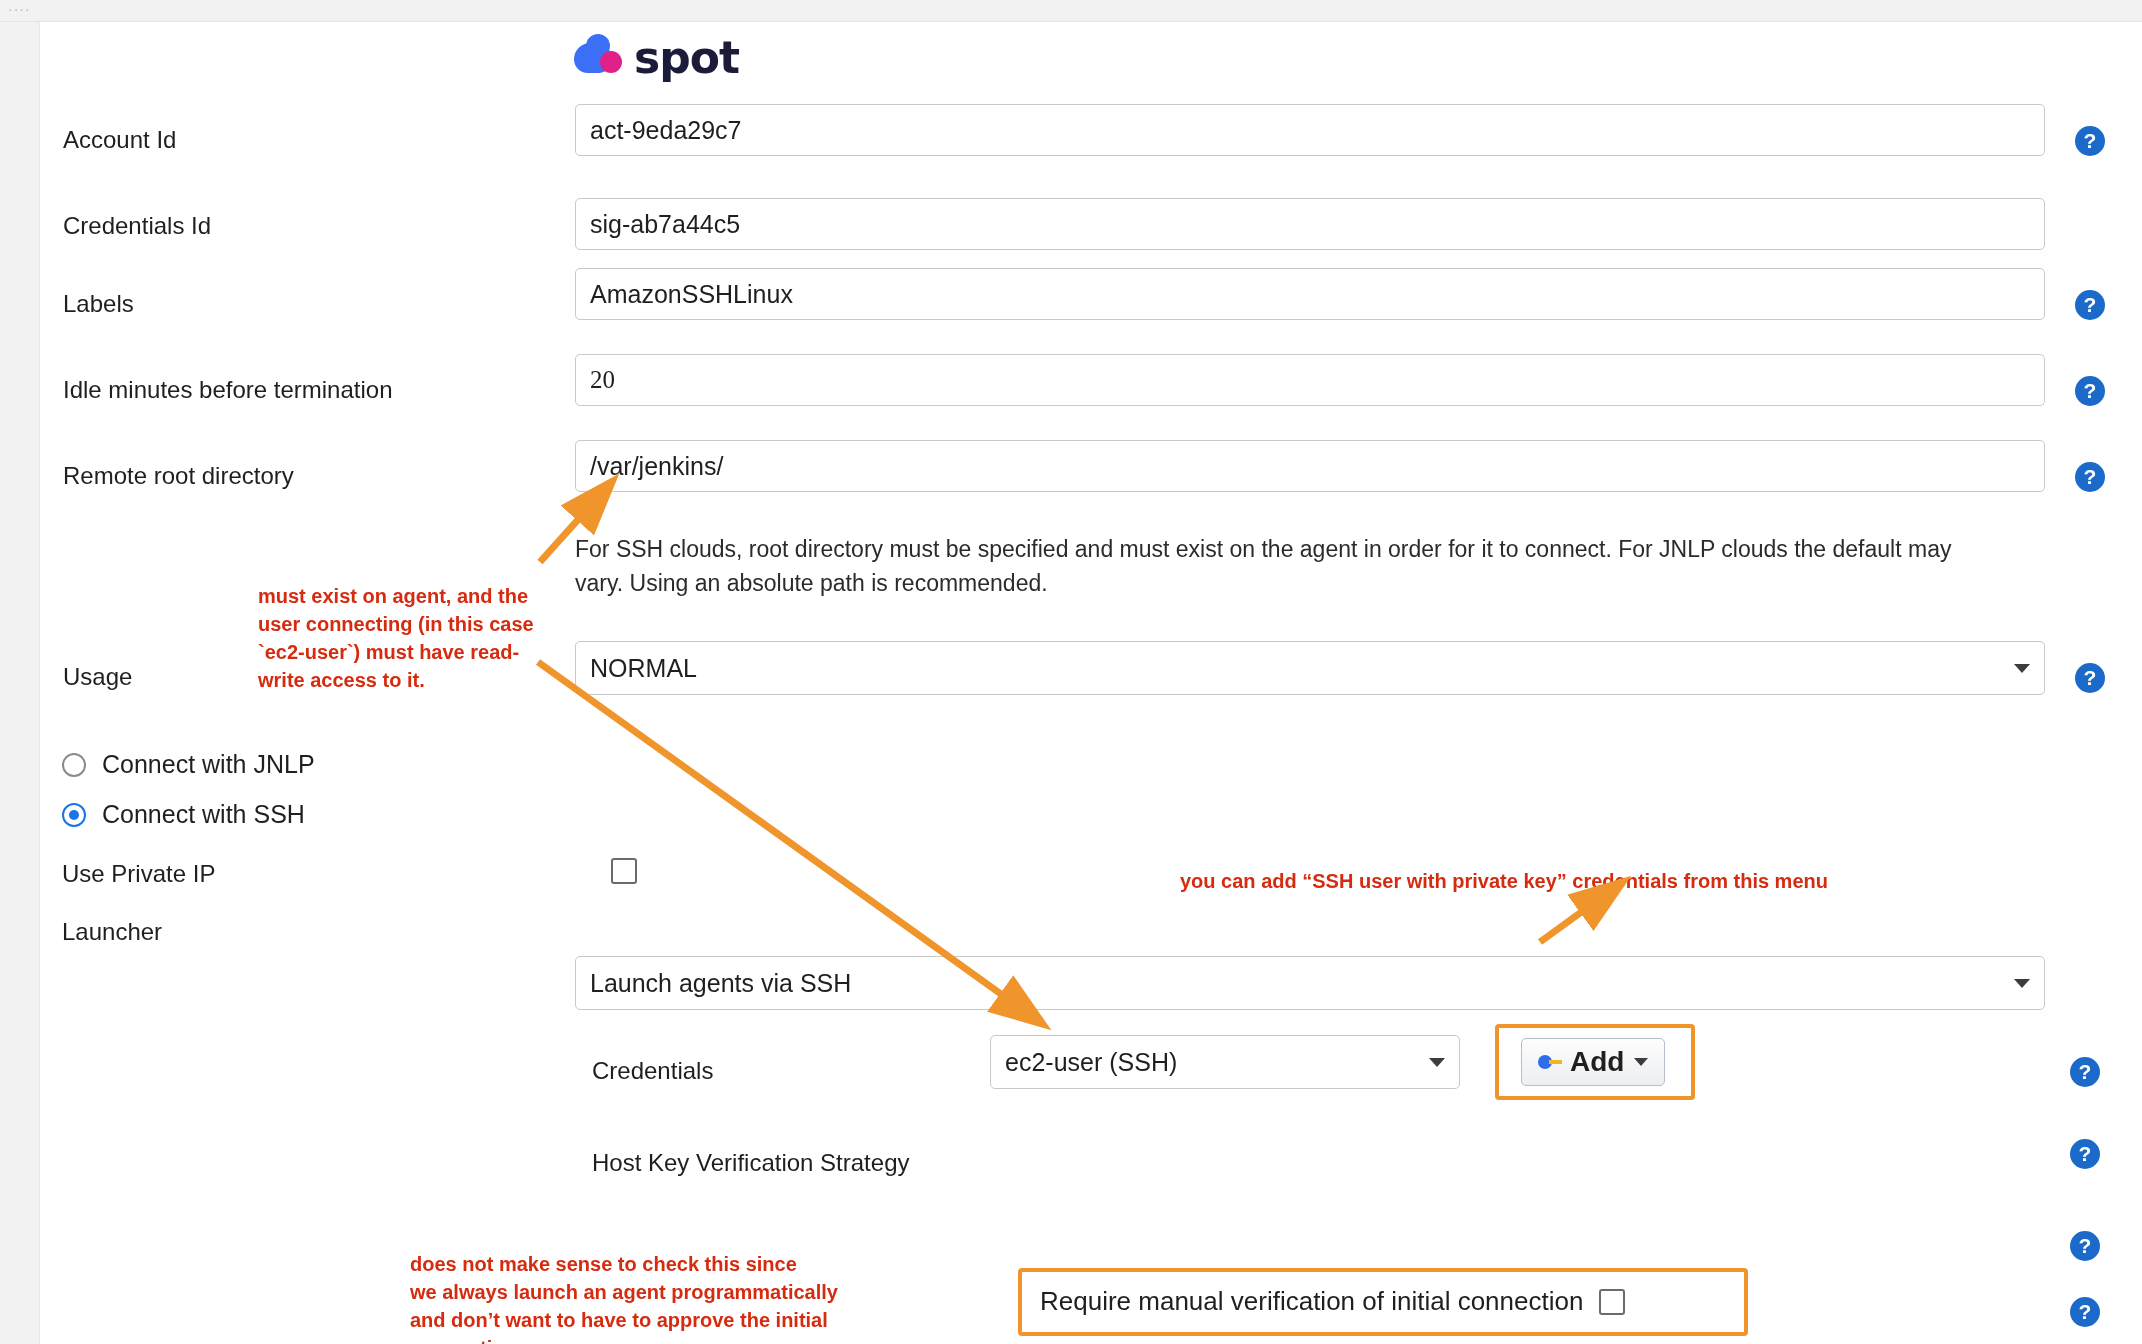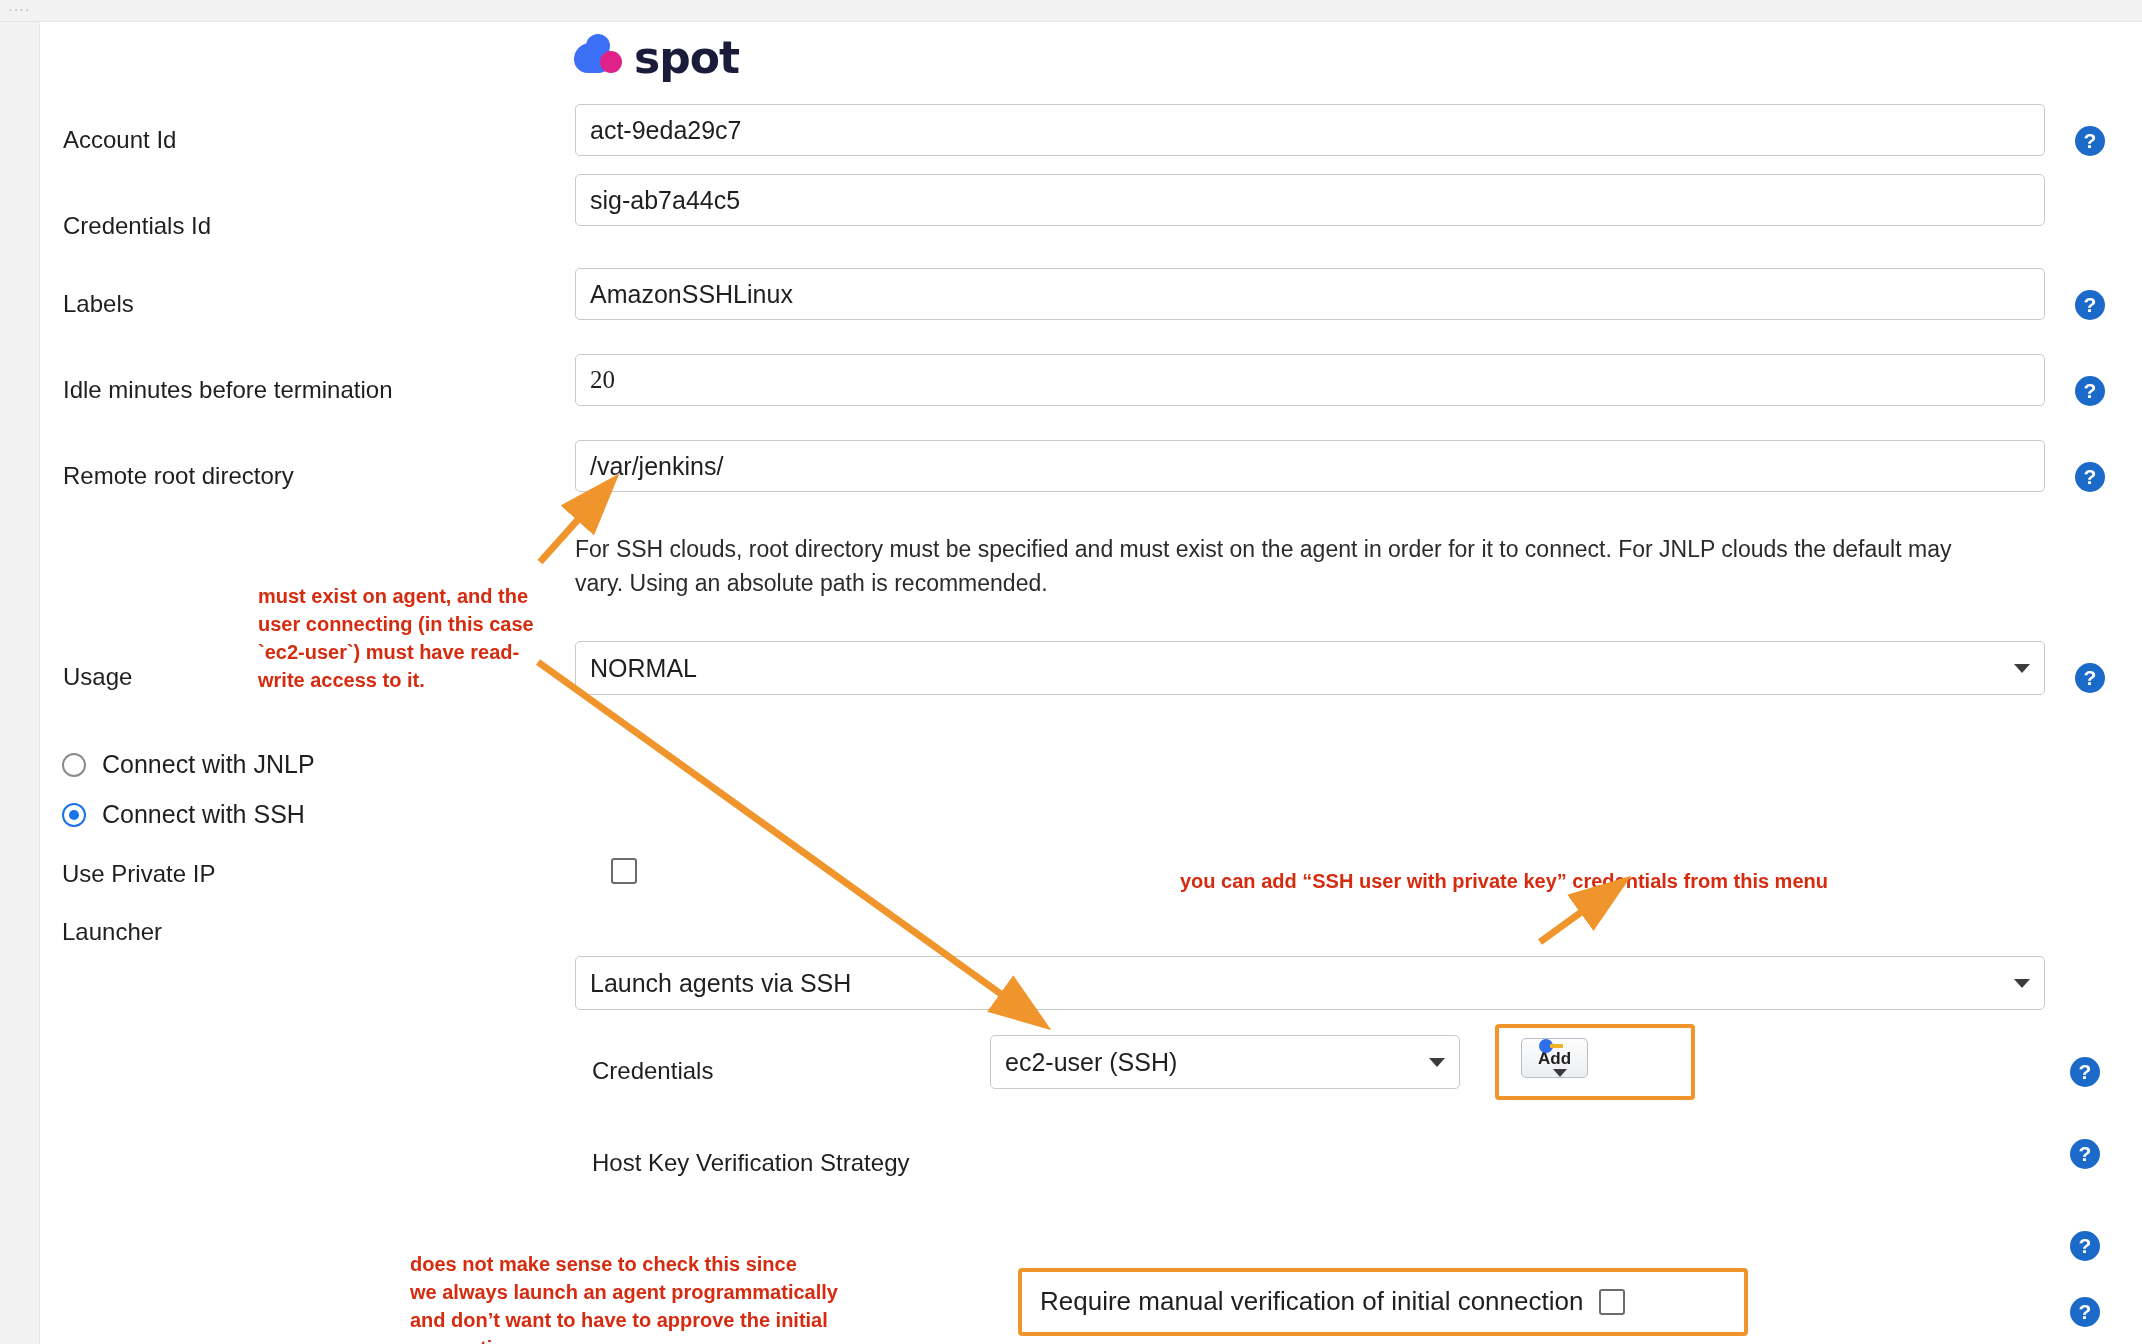--- a/index.html
+++ b/index.html
@@ -195,32 +195,31 @@
     position: absolute;
     width: 26px; height: 26px;
     border: 2px solid #6b6b6b;
     border-radius: 3px;
     background: #fff;
   }
 
   
   .add-btn {
     position: absolute;
-    height: 40px;
+    height: 48px;
     background: linear-gradient(#fdfdfd, #eceef1);
     border: 1px solid #b6bec9;
     border-radius: 5px;
     display: flex;
     align-items: center;
     padding: 0 16px;
-    font-size: 17px;
+    font-size: 28px;
     font-weight: bold;
     color: #1f1f1f;
     cursor: pointer;
-    flex-direction: column;
   }
   .key-icon {
     width: 24px; height: 14px;
     margin-right: 8px;
     position: relative;
   }
   .key-icon .bow {
     position: absolute;
     left: 0; top: 0;
     width: 14px; height: 14px;
@@ -295,21 +294,21 @@
       <div class="logo-dot"></div>
     </div>
     <div class="logo-text">spot</div>
   </div>
 
   <div class="row-label" style="top:104px; left:23px;">Account Id</div>
   <div class="text-input" style="top:82px; left:535px; width:1470px;">act-9eda29c7</div>
   <div class="help-icon" style="top:104px; left:2035px;">?</div>
 
   <div class="row-label" style="top:190px; left:23px;">Credentials Id</div>
-  <div class="text-input" style="top:152px; left:535px; width:1470px;">sig-ab7a44c5</div>
+  <div class="text-input" style="top:176px; left:535px; width:1470px;">sig-ab7a44c5</div>
 
   <div class="row-label" style="top:268px; left:23px;">Labels</div>
   <div class="text-input" style="top:246px; left:535px; width:1470px;">AmazonSSHLinux</div>
   <div class="help-icon" style="top:268px; left:2035px;">?</div>
 
   <div class="row-label" style="top:354px; left:23px;">Idle minutes before termination</div>
   <div class="text-input" style="top:332px; left:535px; width:1470px;font-family:Liberation Serif, serif;">20</div>
   <div class="help-icon" style="top:354px; left:2035px;">?</div>
 
   <div class="row-label" style="top:440px; left:23px;">Remote root directory</div>

